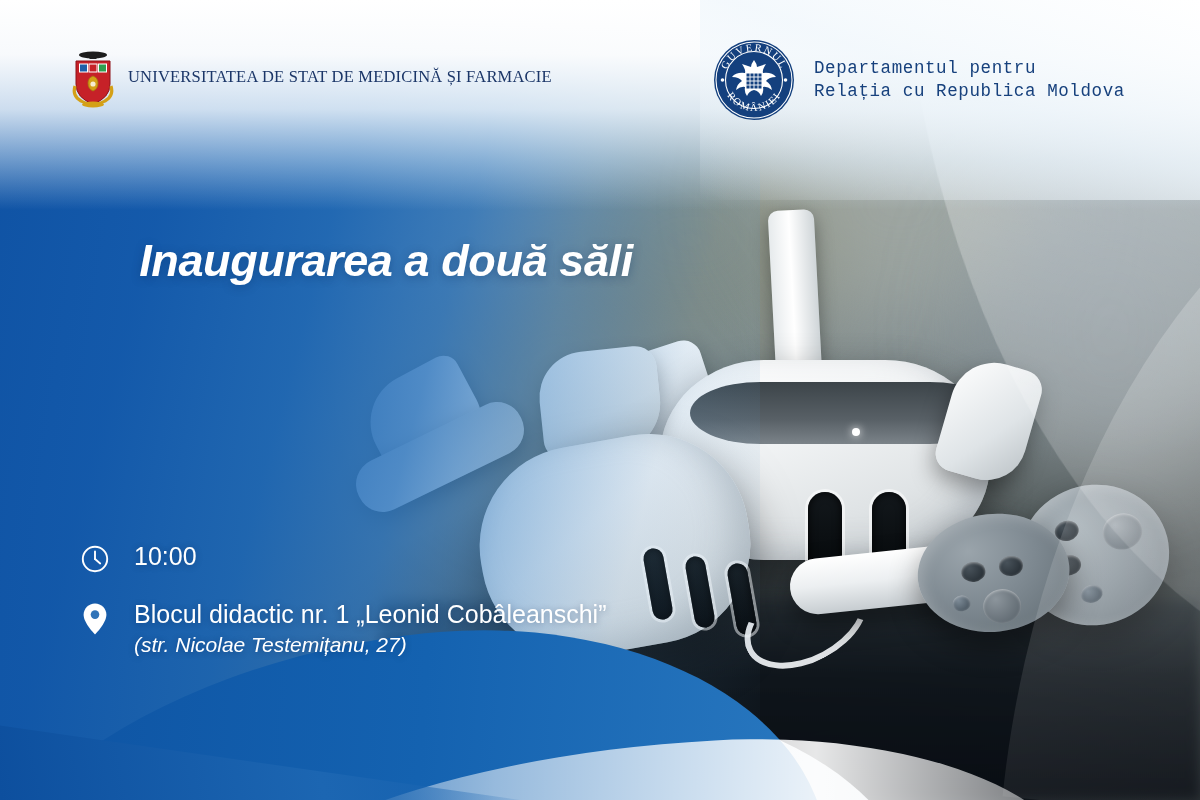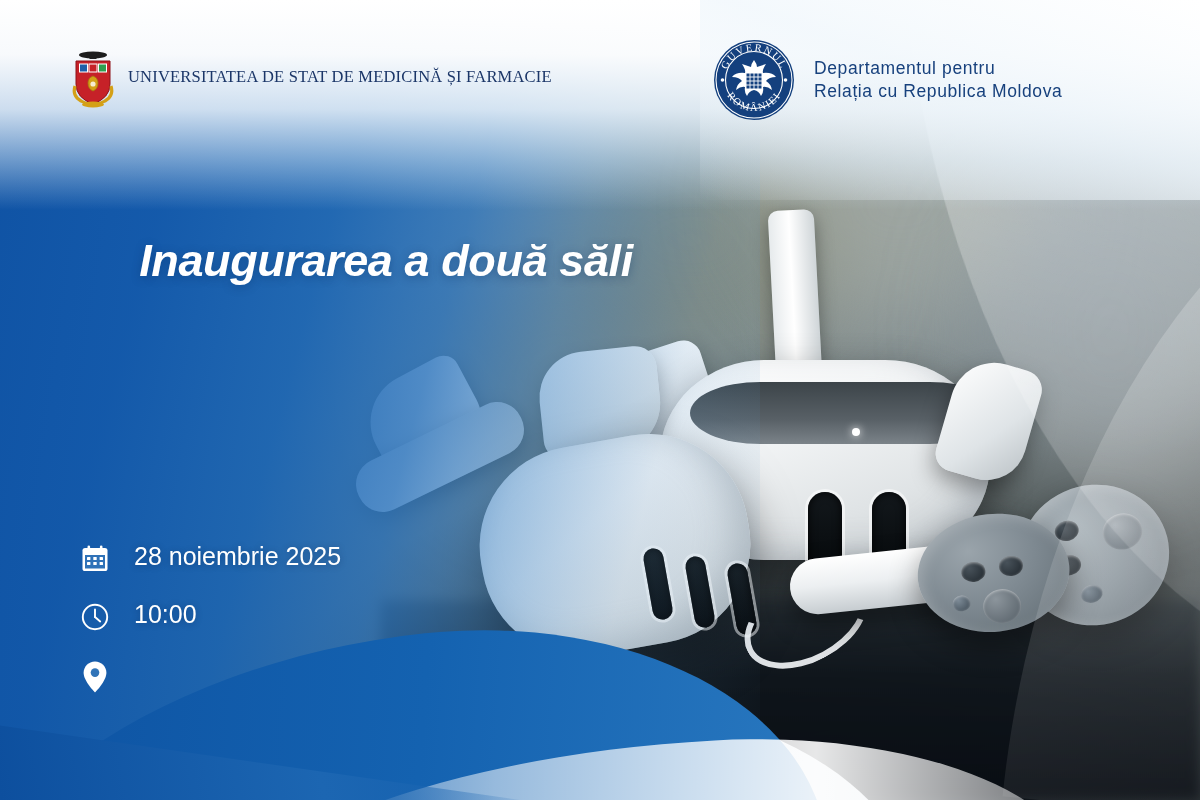--- a/index.html
+++ b/index.html
@@ -217,21 +217,21 @@
   .header{position:absolute;left:0;top:0;width:1200px;height:140px;}
   .logo-usmf{position:absolute;left:70px;top:46px;display:flex;align-items:center;gap:12px;}
   .usmf-text{line-height:1.38;}
   .usmf-line{
     font-family:"Liberation Serif", serif;
     font-size:16.5px;letter-spacing:.2px;color:#1b3668;font-weight:400;white-space:nowrap;
   }
   .logo-gov{position:absolute;left:712px;top:38px;display:flex;align-items:center;gap:18px;}
   .gov-text{line-height:1.34;}
   .gov-line{
-    font-family:Liberation Sans, sans-serif;
+    font-family:Liberation Mono, monospace;
     font-size:17.5px;letter-spacing:.6px;color:#17417d;font-weight:400;white-space:nowrap;
   }
 
   
   .title{position:absolute;left:66px;top:232px;width:640px;text-align:center;}
   .title-l{
     font-size:45px;font-weight:bold;font-style:italic;color:#ffffff;
     line-height:1.28;letter-spacing:-.4px;white-space:nowrap;
     text-shadow:0 2px 10px rgba(0,40,90,.35);
   }
@@ -365,41 +365,20 @@
       </div>
     </div>
   </div>
 
   <div class="title">
     <div class="title-l">Inaugurarea a două săli</div>
   </div>
 
   <div class="details">
 
-    <div class="drow">
-      <div class="dicon">
-        <svg width="30" height="30" viewBox="0 0 30 30">
-          <rect x="7.5" y="1.5" width="2.6" height="5" rx="1.3" fill="#ffffff"></rect>
-          <rect x="19.9" y="1.5" width="2.6" height="5" rx="1.3" fill="#ffffff"></rect>
-          <rect x="2.5" y="4" width="25" height="23" rx="2.6" fill="#ffffff"></rect>
-          <rect x="5" y="11" width="20" height="13.5" fill="#2f72b8"></rect>
-          <g fill="#ffffff">
-            <rect x="7" y="13" width="3.4" height="3" rx=".6"></rect>
-            <rect x="13.3" y="13" width="3.4" height="3" rx=".6"></rect>
-            <rect x="19.6" y="13" width="3.4" height="3" rx=".6"></rect>
-            <rect x="7" y="18" width="3.4" height="3" rx=".6"></rect>
-            <rect x="13.3" y="18" width="3.4" height="3" rx=".6"></rect>
-            <rect x="19.6" y="18" width="3.4" height="3" rx=".6"></rect>
-          </g>
-        </svg>
-      </div>
-      <div class="dtext">
-        <div class="dmain">28 noiembrie 2025</div>
-      </div>
-    </div>
 
     <div class="drow">
       <div class="dicon">
         <svg width="30" height="30" viewBox="0 0 30 30">
           <circle cx="15" cy="15" r="12.2" fill="none" stroke="#ffffff" stroke-width="1.9"></circle>
           <line x1="15" y1="15" x2="15" y2="7.5" stroke="#ffffff" stroke-width="1.9" stroke-linecap="round"></line>
           <line x1="15" y1="15" x2="20.2" y2="19.4" stroke="#ffffff" stroke-width="1.9" stroke-linecap="round"></line>
         </svg>
       </div>
       <div class="dtext">
@@ -407,16 +386,20 @@
       </div>
     </div>
 
     <div class="drow">
       <div class="dicon">
         <svg width="30" height="34" viewBox="0 0 30 34">
           <path d="M15 1.5 C8.6 1.5 3.6 6.5 3.6 12.8 C3.6 21.2 15 32.5 15 32.5 C15 32.5 26.4 21.2 26.4 12.8 C26.4 6.5 21.4 1.5 15 1.5 Z" fill="#ffffff"></path>
           <circle cx="15" cy="12.6" r="4.3" fill="#3174b8"></circle>
         </svg>
       </div>
+      <div class="dtext">
+        <div class="dmain">Blocul didactic nr. 1 „Leonid Cobâleanschi”</div>
+        <div class="dsub">(str. Nicolae Testemițanu, 27)</div>
+      </div>
     </div>
 
   </div>
 </div>
 
 </body></html>

